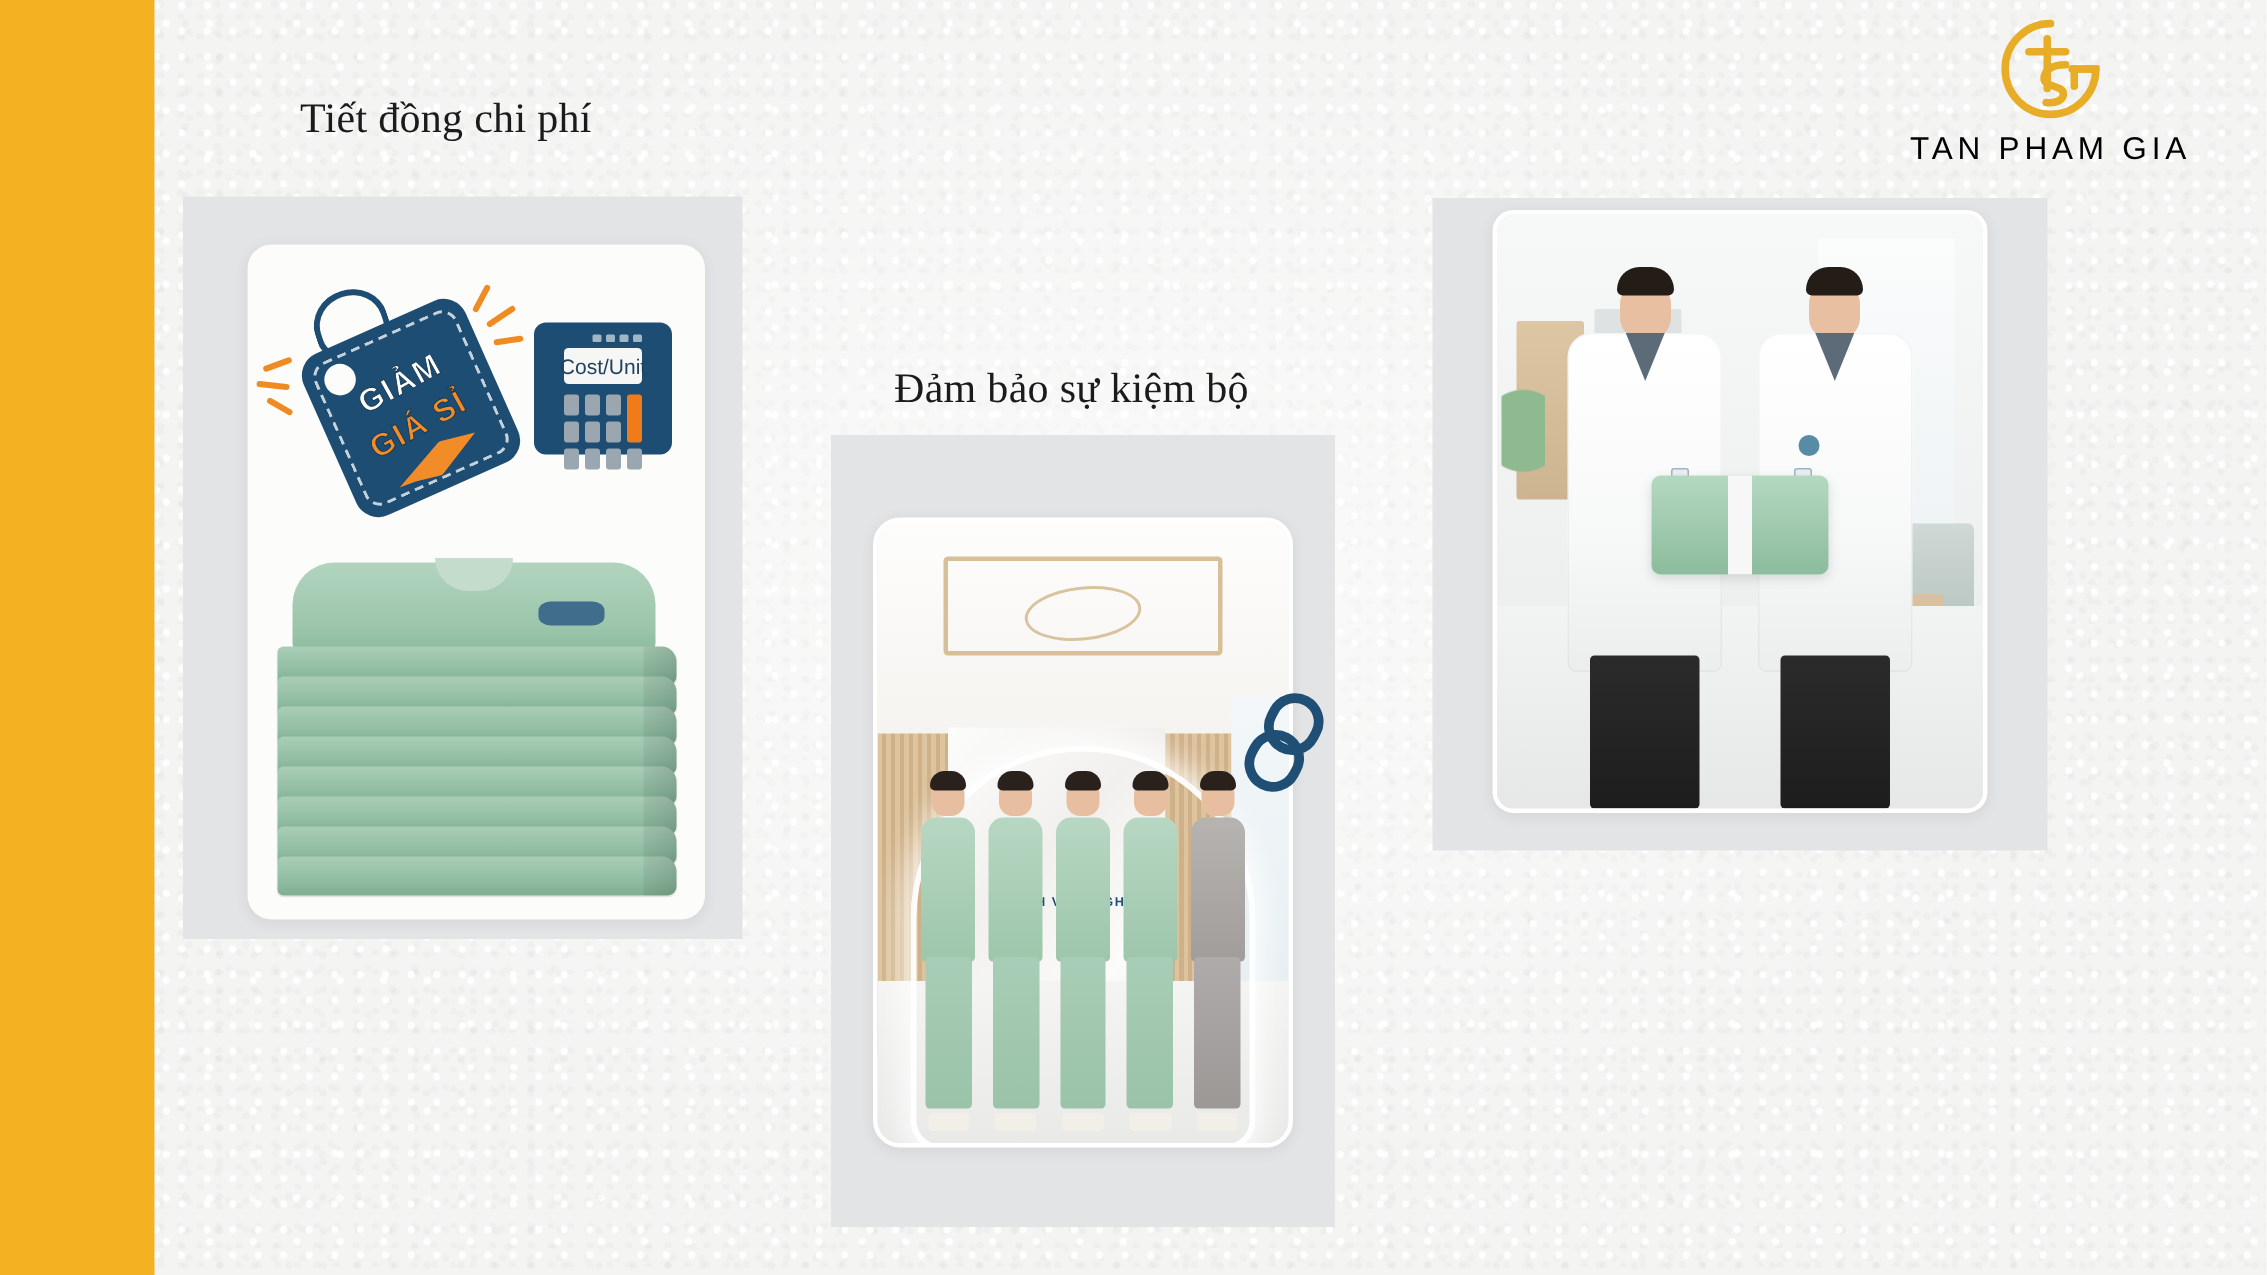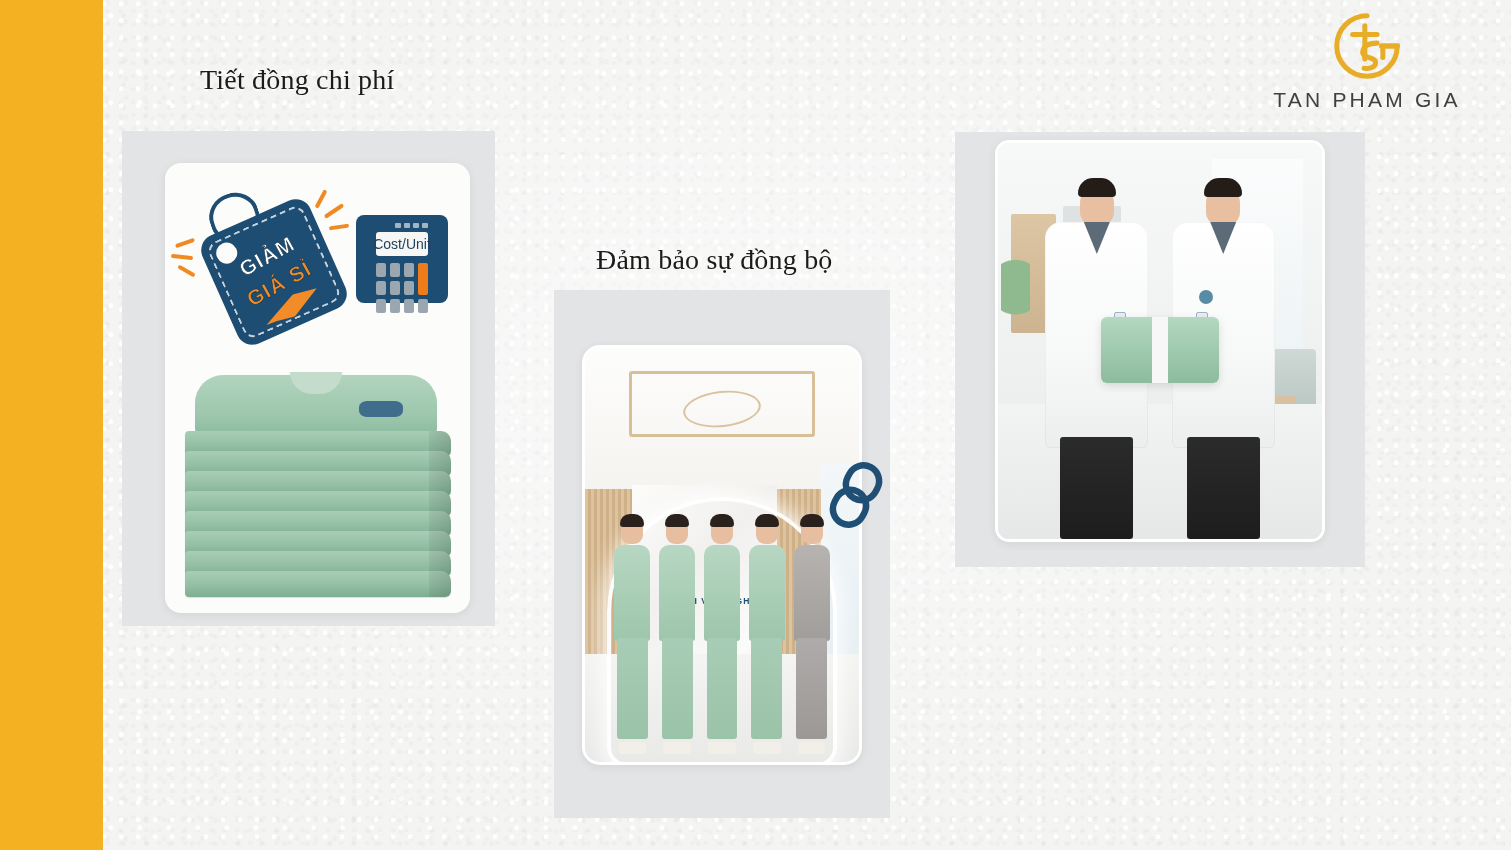--- a/index.html
+++ b/index.html
@@ -59,21 +59,21 @@
   }
   .logo-mark {
     width: 72px; height: 72px;
     margin: 0 auto 6px;
     display: block;
   }
   .logo-text {
     font-family: "Liberation Sans", sans-serif;
     font-size: 21px;
     letter-spacing: 3.2px;
-    color: #404040;
+    color: #000000;
     font-weight: 500;
     white-space: nowrap;
   }
 
   
   .card-frame {
     position: absolute;
     background: #e3e4e6;
   }
   .card-inner {
@@ -463,21 +463,21 @@
           <div class="fold" style="top:136px;"></div>
           <div class="fold" style="top:156px;"></div>
           <div class="fold" style="top:176px;"></div>
           <div class="fold" style="top:196px;"></div>
         </div>
 
       </div>
     </div>
   </div>
 
-  <div class="slide-label" style="left:596px; top:244px;">Đảm bảo sự đồng bộ</div>
+  <div class="slide-label" style="left:596px; top:244px;">Đảm bảo sự kiệm bộ</div>
 
   <div class="card-frame" id="card2-frame">
     <div class="card-inner" id="card2-inner">
       <div class="photo2">
         <div class="lobby-ceiling">
           <div class="ceiling-frame"></div>
           <div class="ceiling-ring"></div>
         </div>
         <div class="wall-wood-l"></div>
         <div class="wall-marble"></div>

